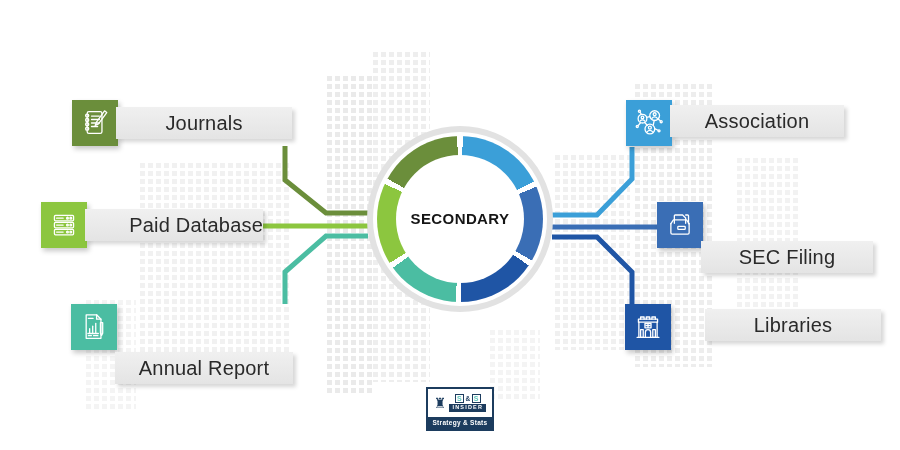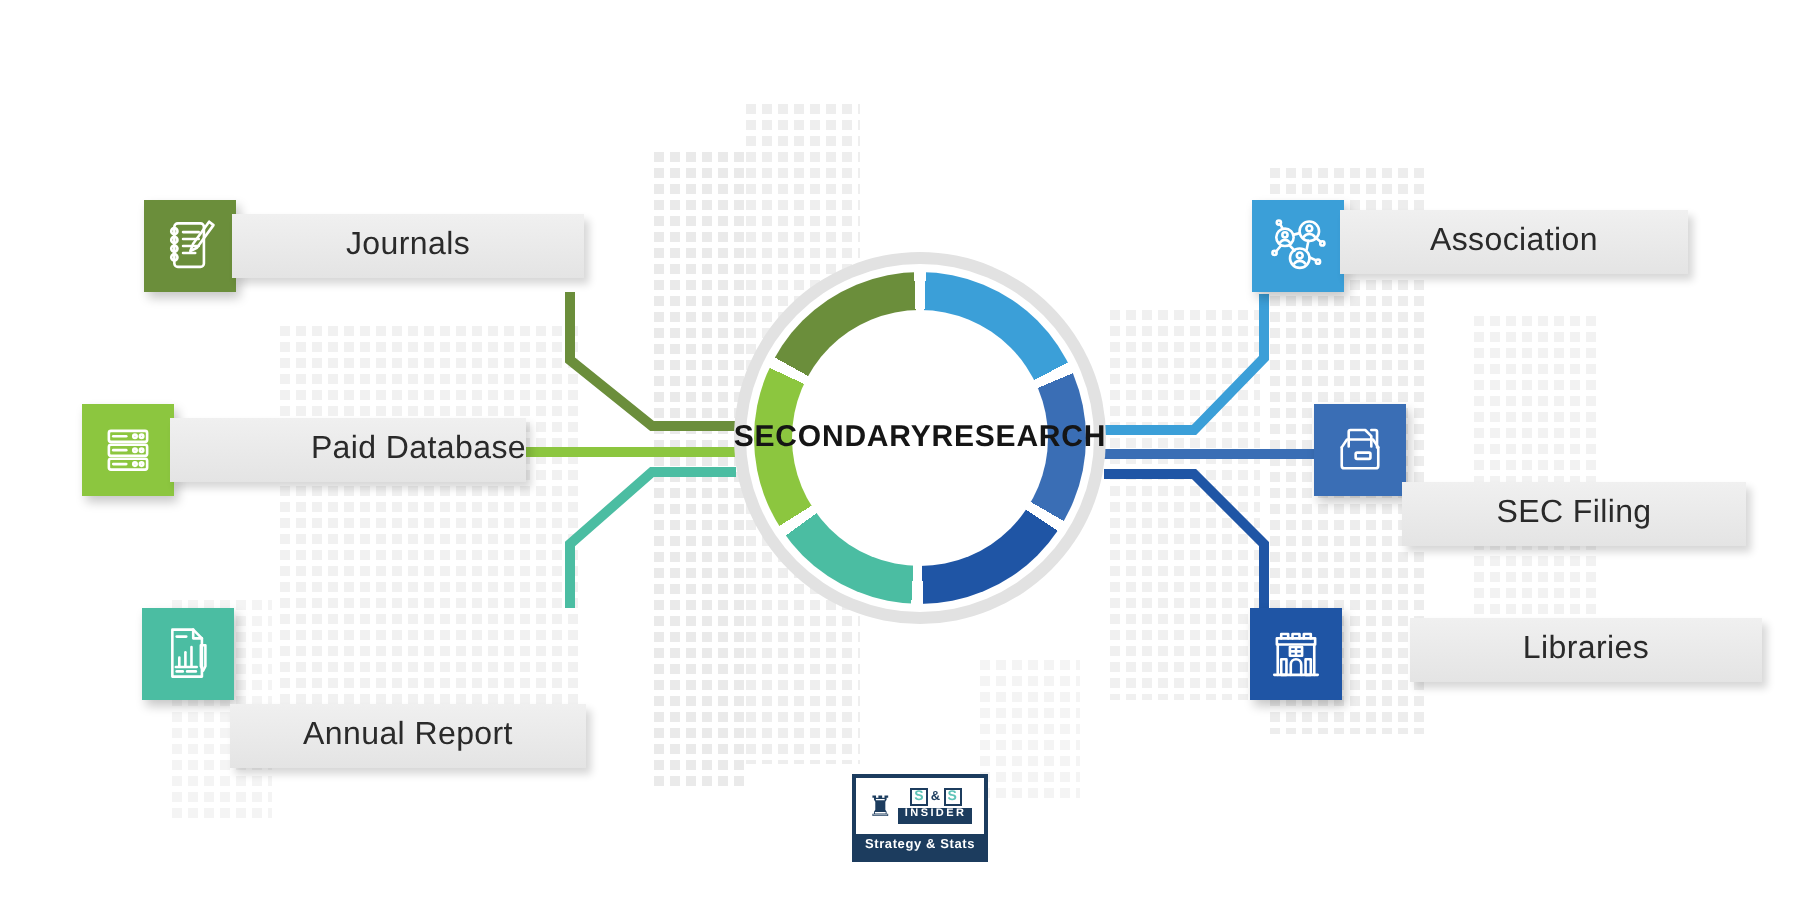--- a/index.html
+++ b/index.html
@@ -16,21 +16,21 @@
 
   .connectors{position:absolute;left:0;top:0;z-index:1;}
 
   .tile{position:absolute;width:46px;height:46px;display:flex;align-items:center;justify-content:center;
         z-index:2;box-shadow:2px 3px 5px rgba(0,0,0,.22);}
   .tile svg{width:40px;height:40px;stroke:#fff;fill:none;stroke-width:1.5;
             stroke-linecap:round;stroke-linejoin:round;}
 
   .bar{position:absolute;height:32px;background:linear-gradient(#f0f0f0,#e4e4e4);
        box-shadow:2.5px 3px 4px rgba(0,0,0,.16);display:flex;align-items:center;justify-content:center;z-index:2;}
-  .bar span{font-size:16px;color:#2a2a2a;letter-spacing:.2px;}
+  .bar span{font-size:20px;color:#2a2a2a;letter-spacing:.2px;}
 
   .ringwrap{position:absolute;left:367px;top:126px;width:186px;height:186px;border-radius:50%;
             background:var(--track);display:flex;align-items:center;justify-content:center;z-index:2;}
   .ringgap{width:174px;height:174px;border-radius:50%;background:#fff;
            display:flex;align-items:center;justify-content:center;}
   .ringseg{width:166px;height:166px;border-radius:50%;
            display:flex;align-items:center;justify-content:center;}
   .ringinner{width:128px;height:128px;border-radius:50%;background:#fff;
              display:flex;align-items:center;justify-content:center;}
   .ctitle{font-weight:bold;font-size:15px;letter-spacing:.4px;color:#151515;line-height:1.25;text-align:center;}
@@ -186,21 +186,20 @@
   </div>
   <div class="bar" style="left:669px;top:309px;width:176px;margin-left:36px;">
     <span>Libraries</span>
   </div>
 
   <div class="ringwrap">
     <div class="ringgap">
       <div class="ringseg" style="background: conic-gradient(rgb(255, 255, 255) 0deg, rgb(255, 255, 255) 2deg, rgb(59, 159, 216) 2deg, rgb(59, 159, 216) 63deg, rgb(255, 255, 255) 63deg, rgb(255, 255, 255) 67deg, rgb(58, 110, 181) 67deg, rgb(58, 110, 181) 120deg, rgb(255, 255, 255) 120deg, rgb(255, 255, 255) 124deg, rgb(31, 85, 165) 124deg, rgb(31, 85, 165) 179deg, rgb(255, 255, 255) 179deg, rgb(255, 255, 255) 183deg, rgb(75, 189, 162) 183deg, rgb(75, 189, 162) 234deg, rgb(255, 255, 255) 234deg, rgb(255, 255, 255) 238deg, rgb(140, 198, 63) 238deg, rgb(140, 198, 63) 295deg, rgb(255, 255, 255) 295deg, rgb(255, 255, 255) 299deg, rgb(107, 142, 59) 299deg, rgb(107, 142, 59) 358deg, rgb(255, 255, 255) 358deg, rgb(255, 255, 255) 360deg);">
         <div class="ringinner">
           <div class="ctitle">SECONDARY</div>
-          <div class="ctitle">RESEARCH</div>
         </div>
       </div>
     </div>
   </div>
 
   <div class="logo">
     <div class="logo-top">
       <span class="chess">♜</span>
       <div class="logo-right">
         <div class="ss-row">

